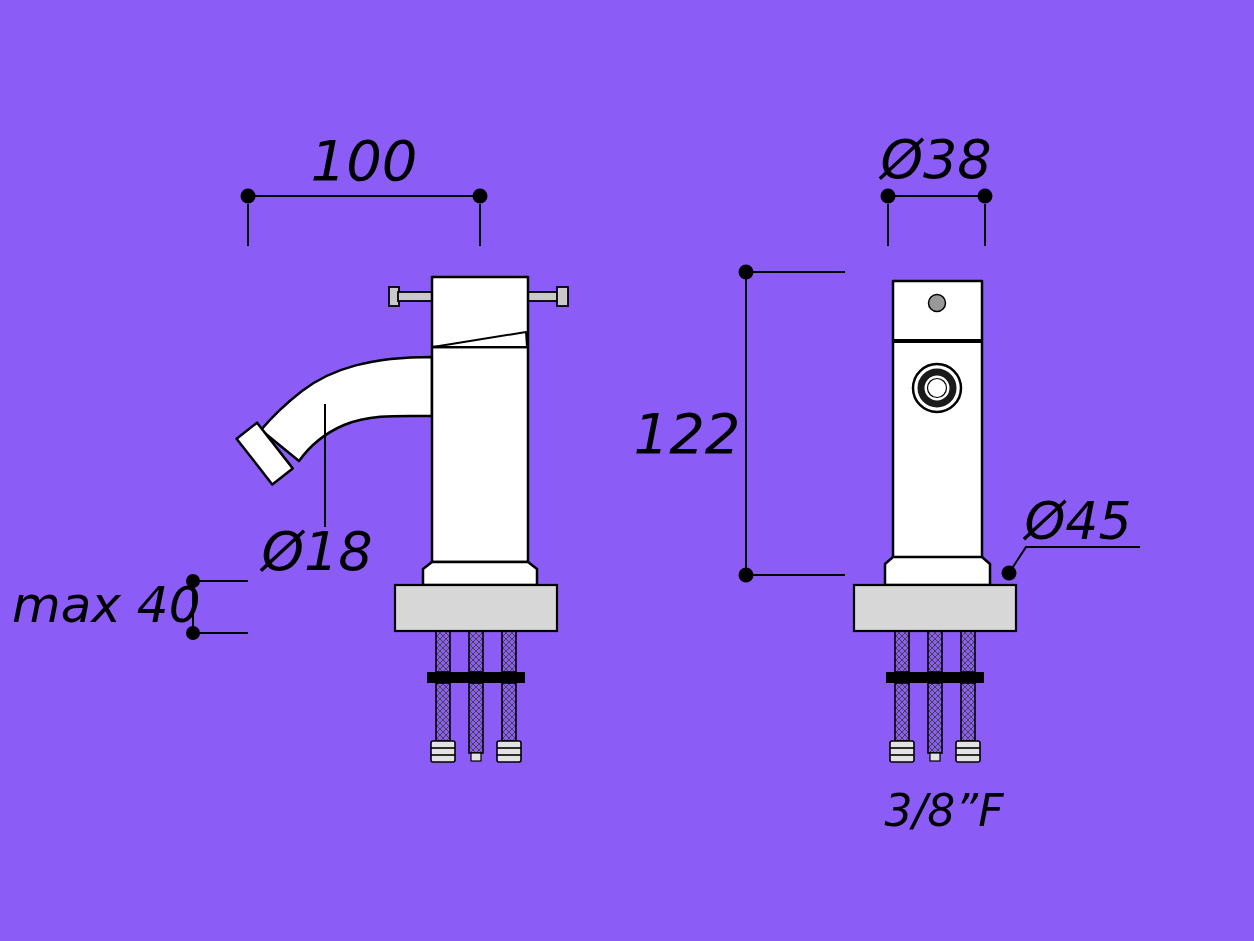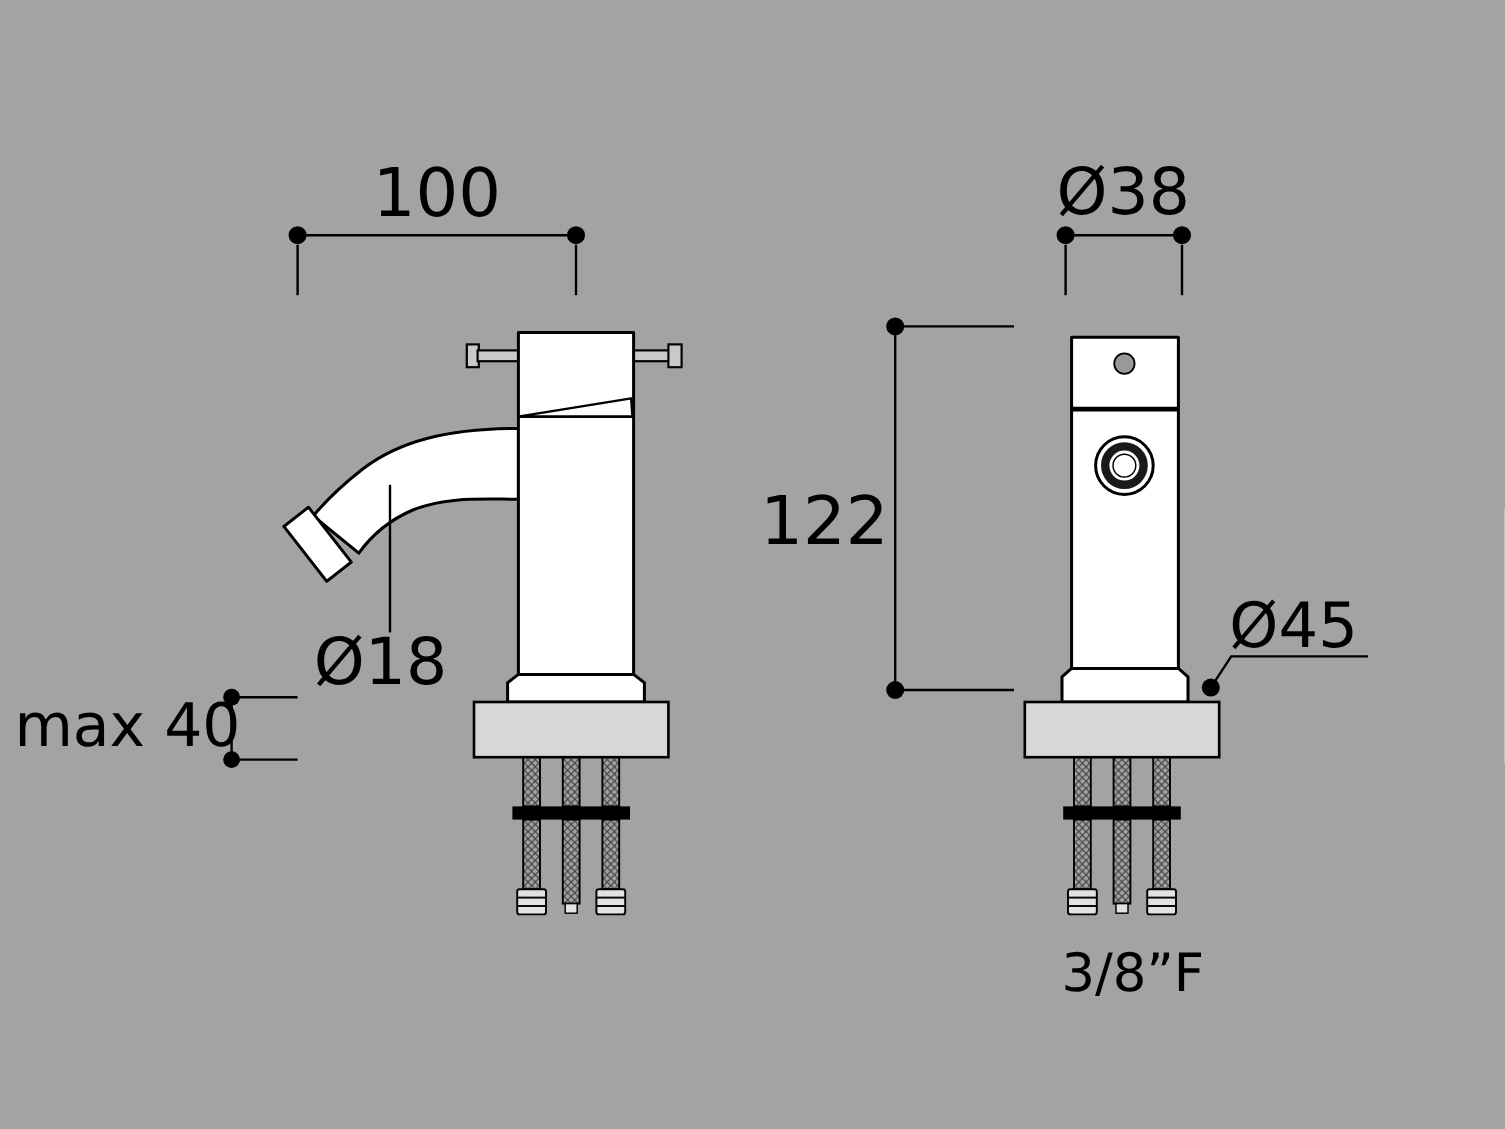--- a/index.html
+++ b/index.html
@@ -4,22 +4,23 @@
 <style>
   html, body {
     margin: 0;
     padding: 0;
     background: #ffffff;
   }
   .page {
     position: relative;
     width: 1254px;
     height: 941px;
-    background: #a3a3a3;
+    background: #8b5cf6;
     overflow: hidden;
+    font-style: italic;
   }
   svg { display: block; }
   .outline { fill: #ffffff; stroke: #000000; stroke-width: 2.5; stroke-linejoin: round; }
   .thin    { stroke: #000000; stroke-width: 1.6; }
   .dim     { stroke: #000000; stroke-width: 2; fill: none; }
   .dot     { fill: #000000; stroke: none; }
   .lbl     { font-family: "DejaVu Sans", sans-serif; fill: #000000; }
   .lbl-56  { font-size: 56px; }
   .lbl-54  { font-size: 54px; }
   .lbl-52  { font-size: 52px; }

